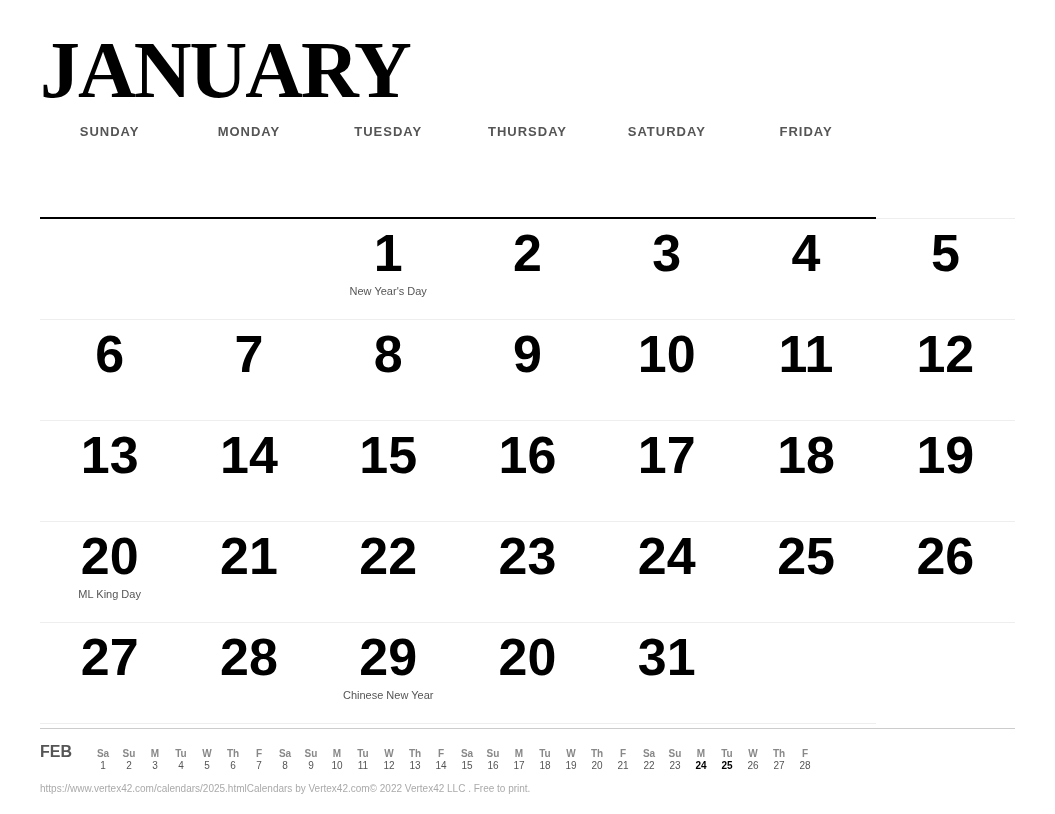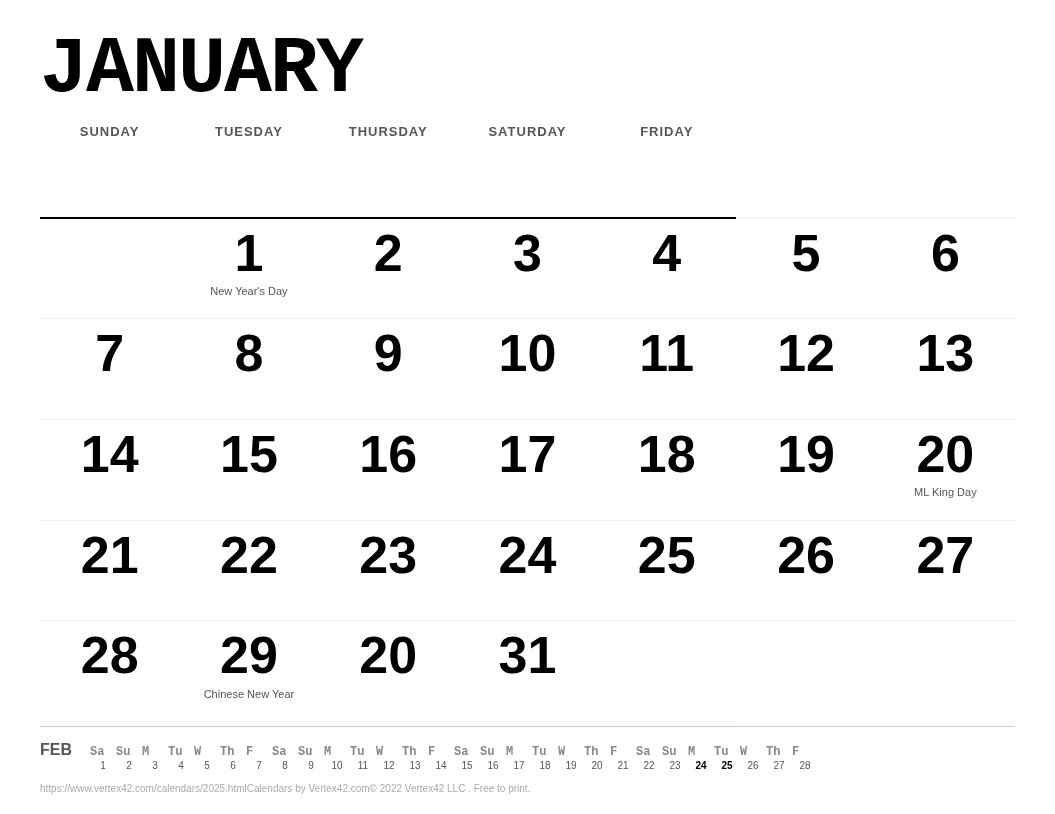--- a/index.html
+++ b/index.html
@@ -22,21 +22,21 @@
       justify-content: space-between;
       align-items: flex-start;
       margin-bottom: 8px;
     }
     .month-title {
       font-size: 80px;
       font-weight: 900;
       color: #000;
       letter-spacing: -2px;
       line-height: 1;
-      font-family: Liberation Mono, monospace;
+      font-family: Liberation Serif, serif;
     }
     .year-title {
       font-size: 60px;
       font-weight: 400;
       color: #aaa;
       line-height: 1;
       font-family: Arial, sans-serif;
       padding-top: 10px;
     }
     .calendar-grid {
@@ -95,26 +95,25 @@
       font-weight: 700;
       color: #555;
       width: 50px;
       font-family: Arial Black, Arial, sans-serif;
     }
     .mini-grid {
       display: flex;
       gap: 0;
     }
     .mini-day-header {
-      font-size: 12px;
+      font-size: 10px;
       color: #888;
       width: 26px;
-      text-align: left;
+      text-align: center;
       font-weight: 700;
-      font-family: Liberation Mono, monospace;
     }
     .mini-day {
       font-size: 10px;
       color: #555;
       width: 26px;
       text-align: center;
     }
     .mini-day.bold {
       font-weight: 700;
       color: #000;
@@ -144,20 +143,21 @@
 <body>
 
 <div class="calendar-wrapper">
   <div class="header">
     <div class="month-title">JANUARY</div>
   </div>
 
   <div class="calendar-grid" id="calendar-grid">
 
   <div class="day-header">SUNDAY</div>
+      <div class="day-header">MONDAY</div>
       <div class="day-header">TUESDAY</div>
       <div class="day-header">THURSDAY</div>
       <div class="day-header">SATURDAY</div>
       <div class="day-header">FRIDAY</div>
       <div class="day-cell empty-cell"></div>
       <div class="day-cell empty-cell"></div>
       <div class="day-cell empty-cell"></div>
       <div class="day-cell">
         <div class="day-number">1</div>
         <div class="day-event">New Year's Day</div>

